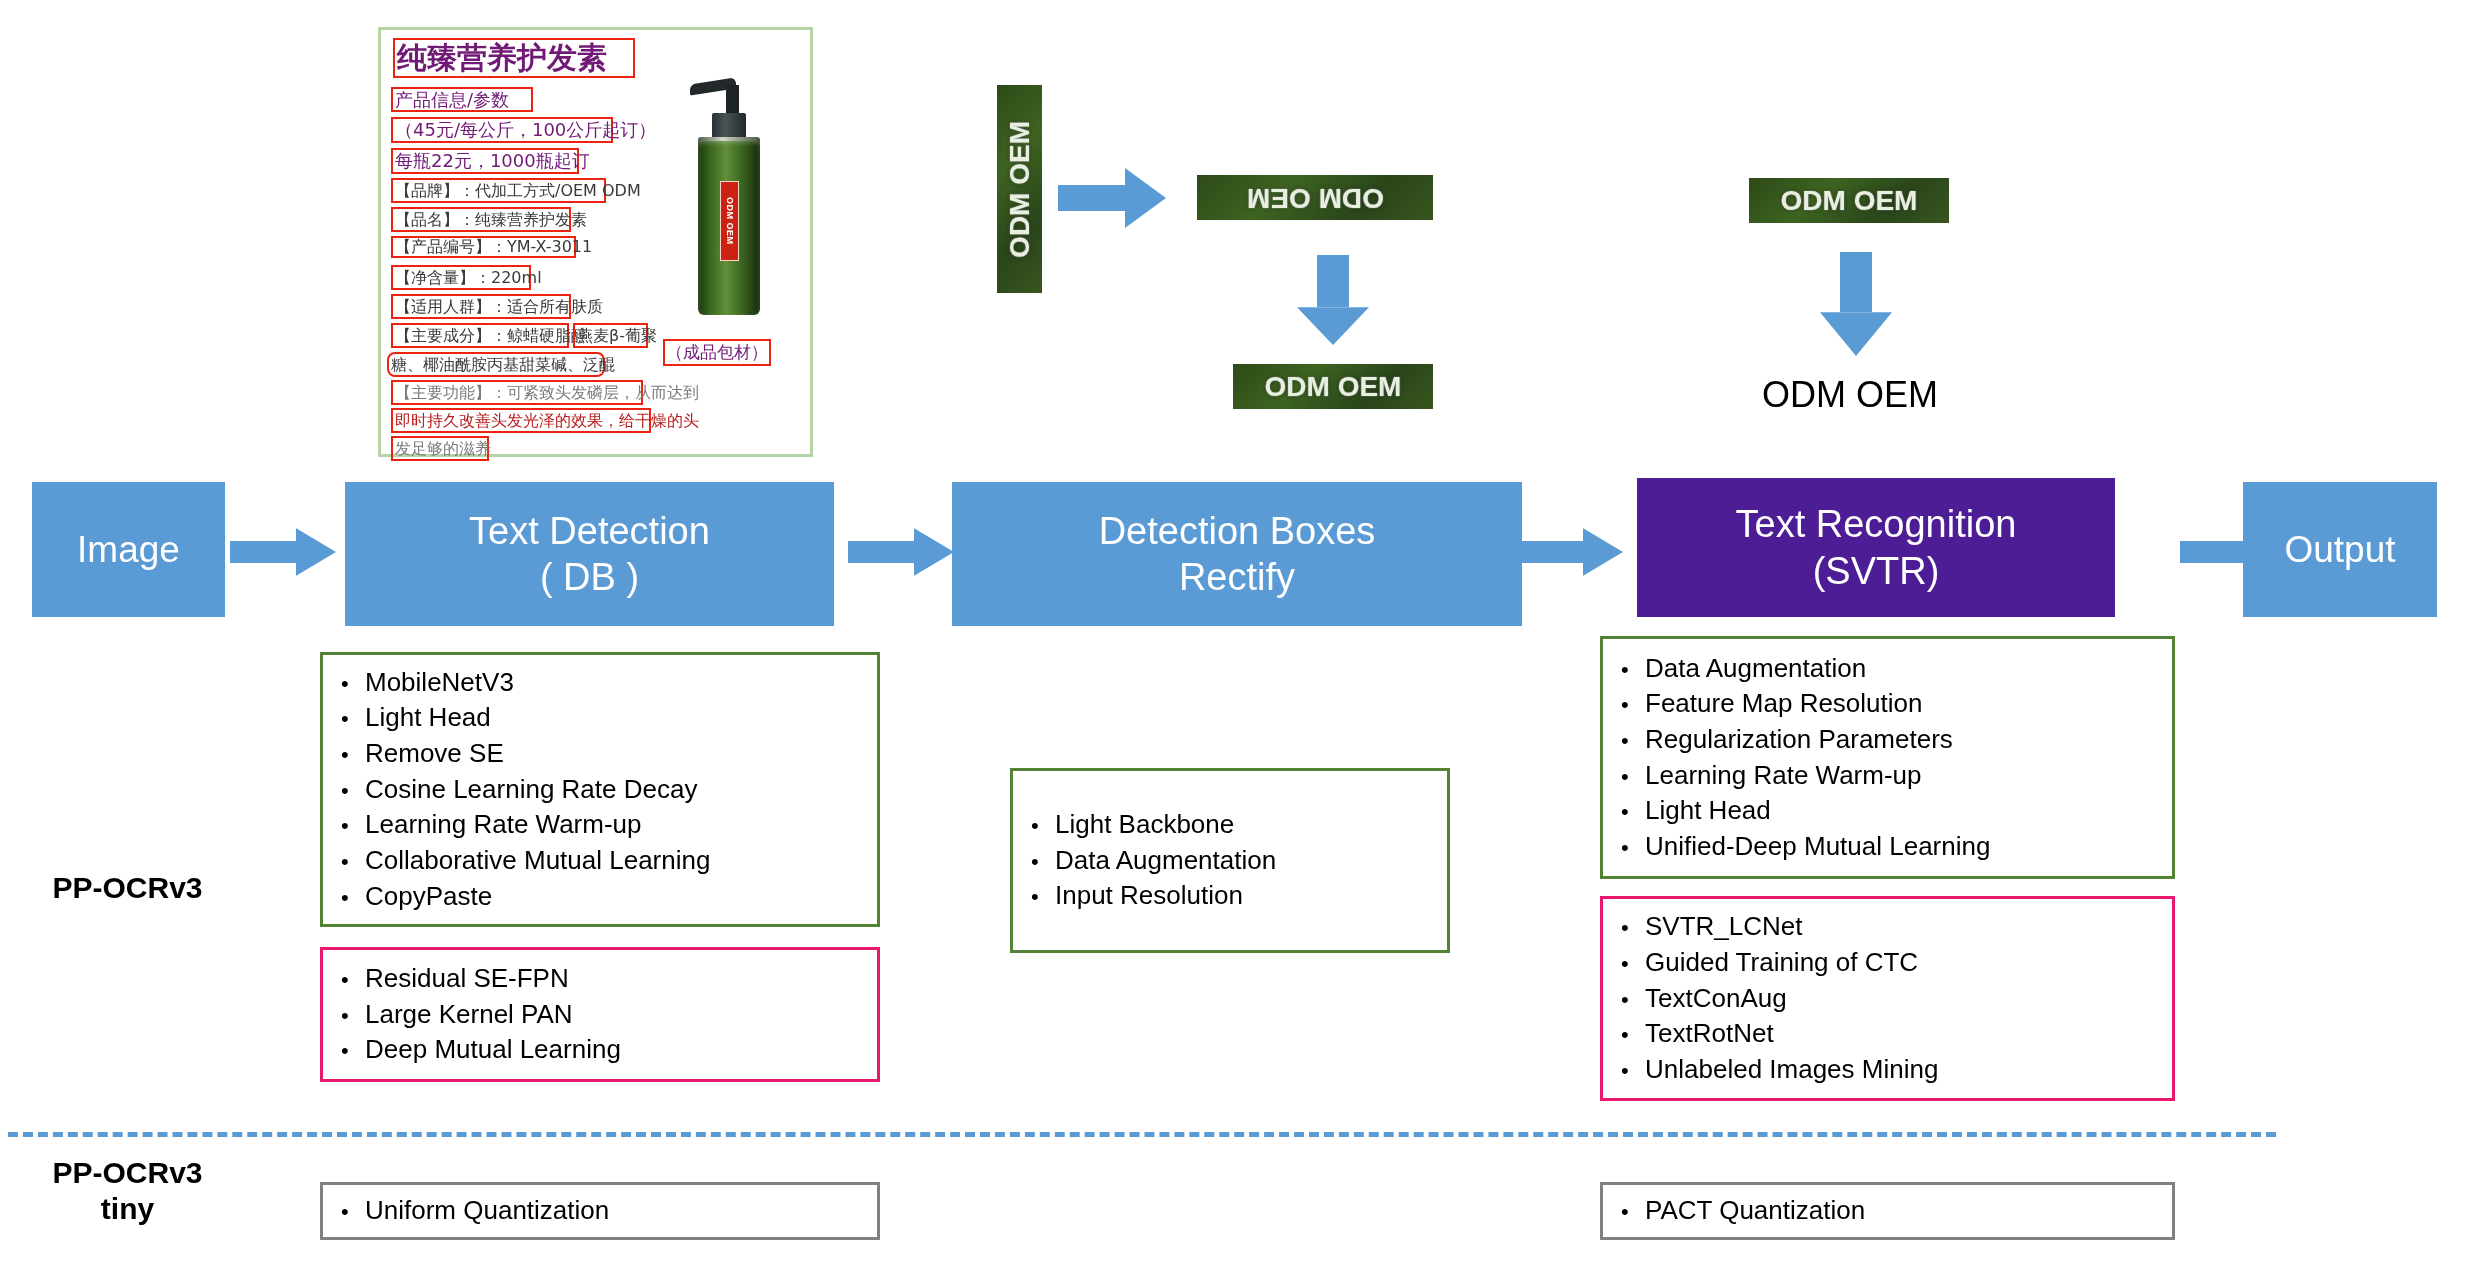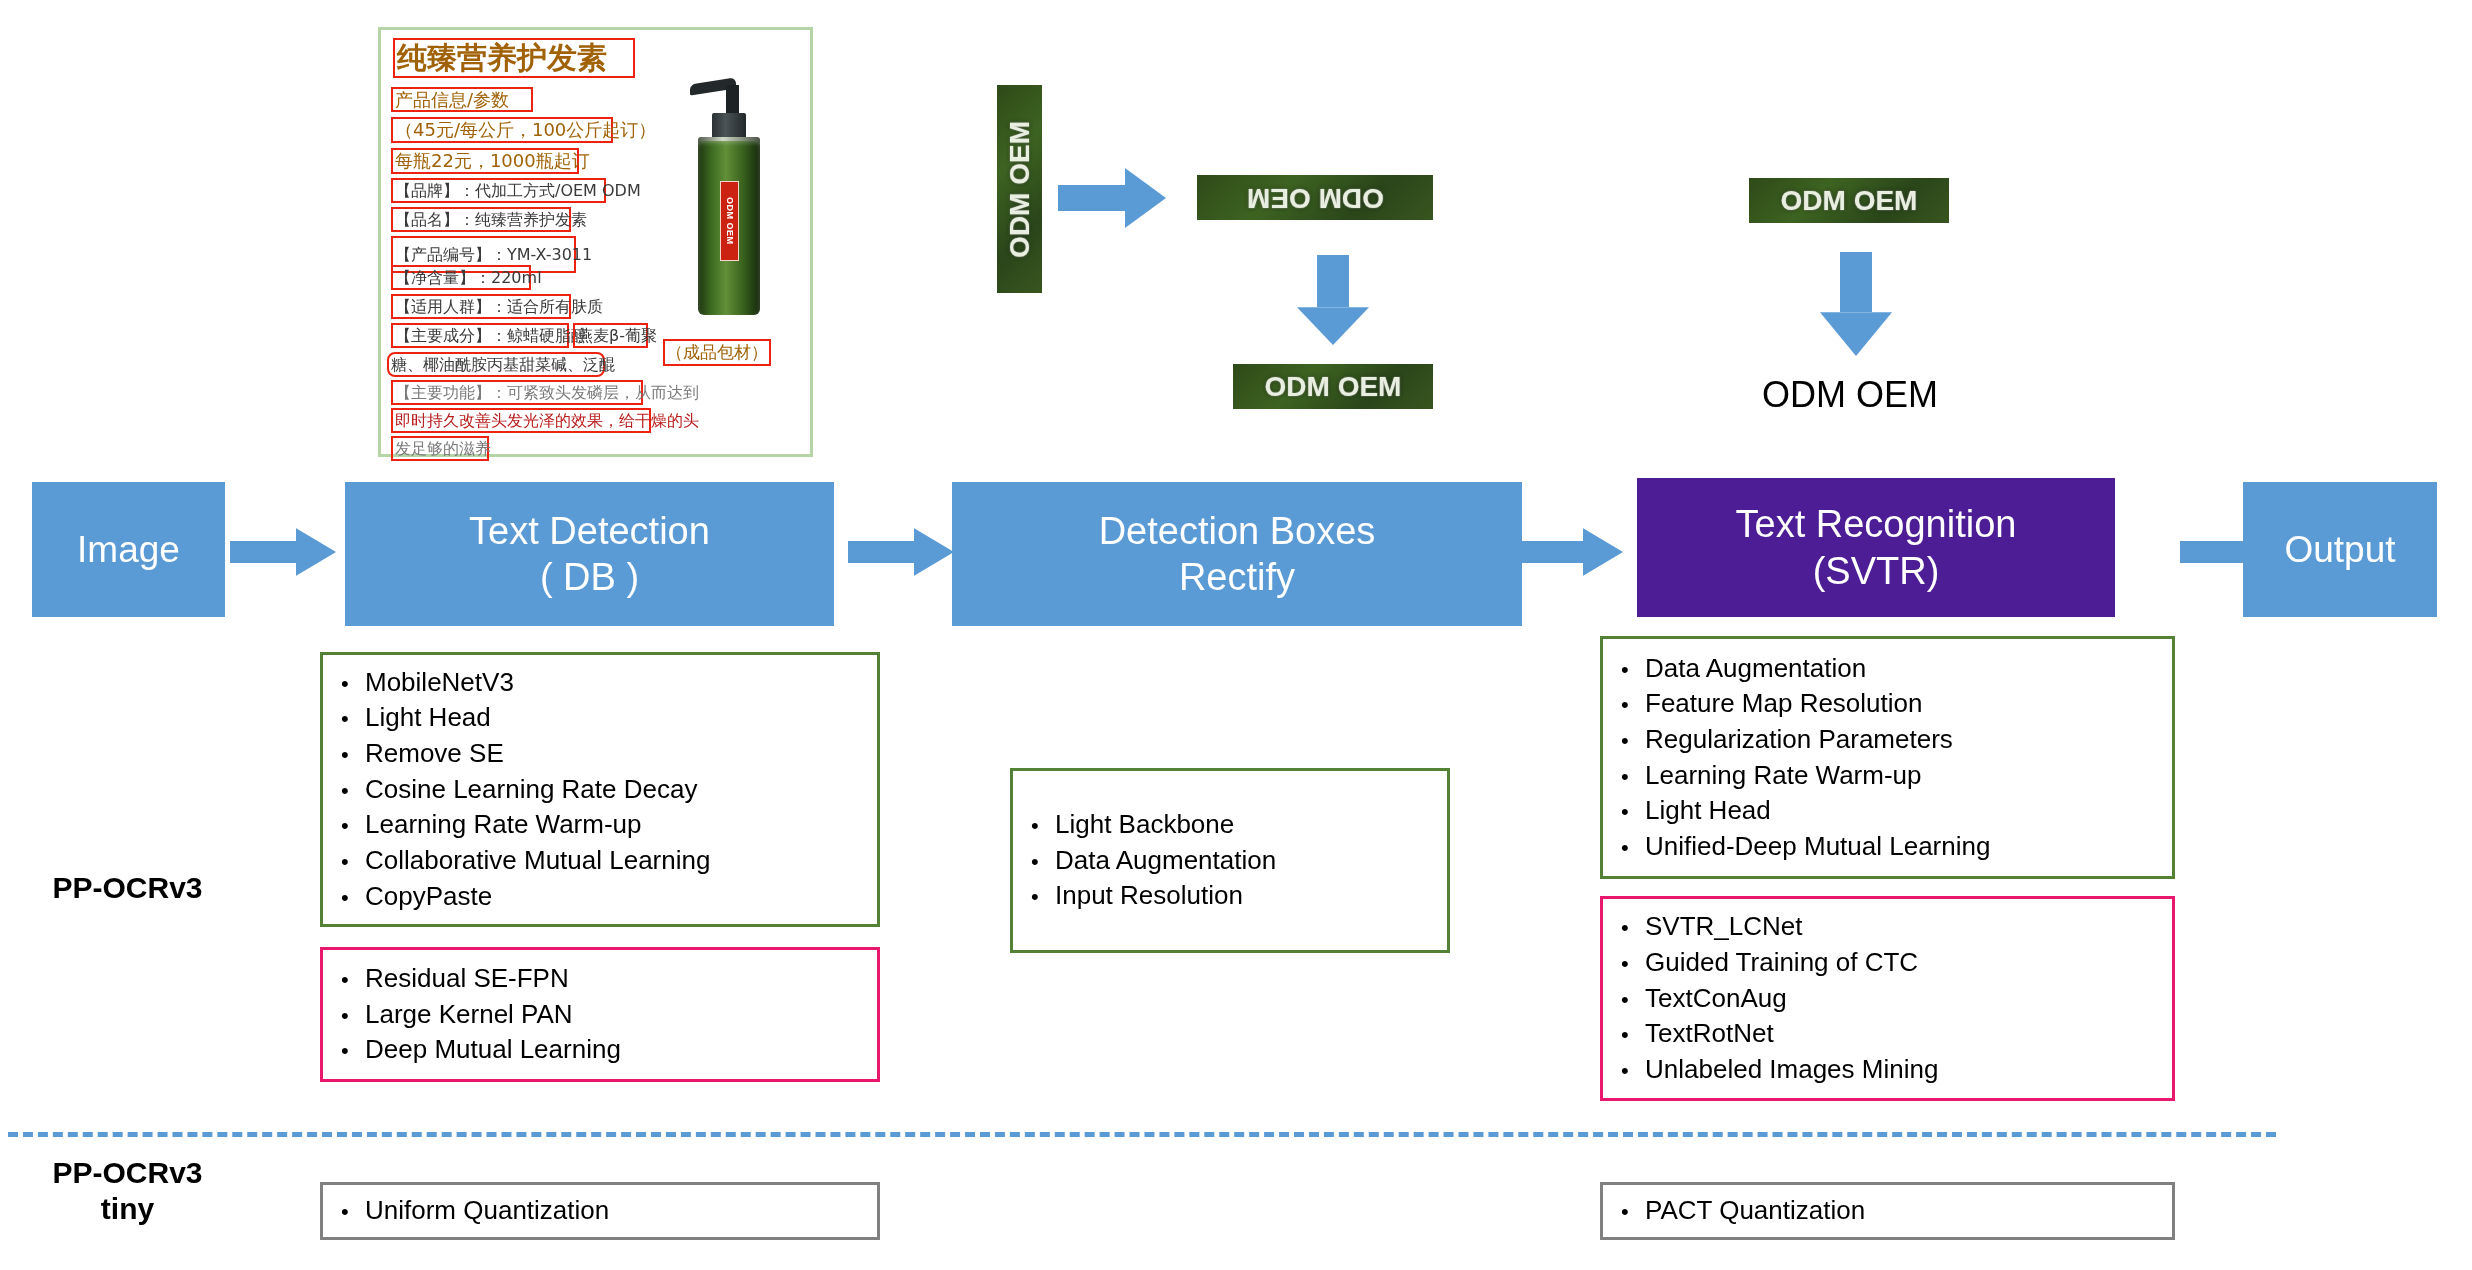--- a/index.html
+++ b/index.html
@@ -10,21 +10,21 @@
   }
   .abs{position:absolute;box-sizing:border-box;}
 
   
   #product-frame{
     left:378px;top:27px;width:435px;height:430px;
     background:#ffffff;border:3px solid #b5d5a7;
   }
   #product-inner{position:absolute;inset:0;}
   .det-line{
-    position:absolute;border:2px solid #ee2211;color:#a16207;
+    position:absolute;border:2px solid #ee2211;color:#701a75;
     font-family:"DejaVu Sans",sans-serif;
     white-space:nowrap;display:flex;align-items:center;
     padding:0 2px;line-height:1;box-sizing:border-box;
   }
   #bottle{position:absolute;left:305px;top:45px;width:80px;height:250px;}
   .btl-pump-arm{position:absolute;left:4px;top:6px;width:46px;height:11px;
     background:#23282a;border-radius:5px 6px 2px 2px;transform:skewY(-9deg);}
   .btl-pump-col{position:absolute;left:40px;top:10px;width:13px;height:32px;background:#1d2224;}
   .btl-neck{position:absolute;left:26px;top:38px;width:34px;height:30px;
     background:linear-gradient(90deg,#2b3134,#4a5356 40%,#22282a);border-radius:2px;}
@@ -135,21 +135,21 @@
     <div class="det-line" style="left:10px;top:57px;width:142px;height:25px;font-size:18px;">产品信息/参数</div>
 
     <div class="det-line" style="left:10px;top:87px;width:222px;height:26px;font-size:18px;">（45元/每公斤，100公斤起订）</div>
 
     <div class="det-line" style="left:10px;top:118px;width:188px;height:26px;font-size:18px;">每瓶22元，1000瓶起订</div>
 
     <div class="det-line" style="left:10px;top:148px;width:215px;height:25px;font-size:16px;color:#3a3a3a;">【品牌】：代加工方式/OEM ODM</div>
 
     <div class="det-line" style="left:10px;top:177px;width:180px;height:25px;font-size:16px;color:#3a3a3a;">【品名】：纯臻营养护发素</div>
 
-    <div class="det-line" style="left:10px;top:206px;width:185px;height:37px;font-size:16px;color:#3a3a3a;">【产品编号】：YM-X-3011</div>
+    <div class="det-line" style="left:10px;top:206px;width:185px;height:22px;font-size:16px;color:#3a3a3a;">【产品编号】：YM-X-3011</div>
 
     <div class="det-line" style="left:10px;top:235px;width:140px;height:25px;font-size:16px;color:#3a3a3a;">【净含量】：220ml</div>
 
     <div class="det-line" style="left:10px;top:264px;width:180px;height:25px;font-size:16px;color:#3a3a3a;">【适用人群】：适合所有肤质</div>
 
     <div class="det-line" style="left:10px;top:293px;width:178px;height:25px;font-size:16px;color:#3a3a3a;">【主要成分】：鲸蜡硬脂醇</div>
 
     <div class="det-line" style="left:192px;top:293px;width:75px;height:25px;font-size:16px;color:#3a3a3a;">燕麦β-葡聚</div>
 
     <div class="det-line" style="left:6px;top:322px;width:218px;height:25px;font-size:16px;color:#3a3a3a;border-radius:8px;">糖、椰油酰胺丙基甜菜碱、泛醌</div>

